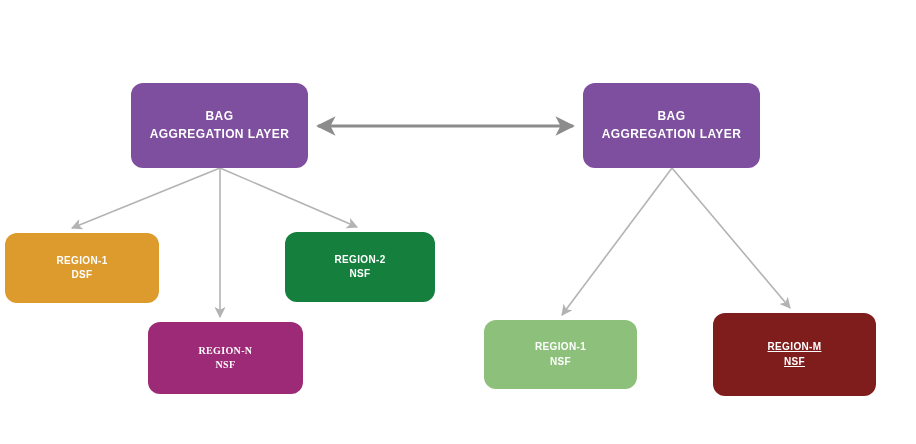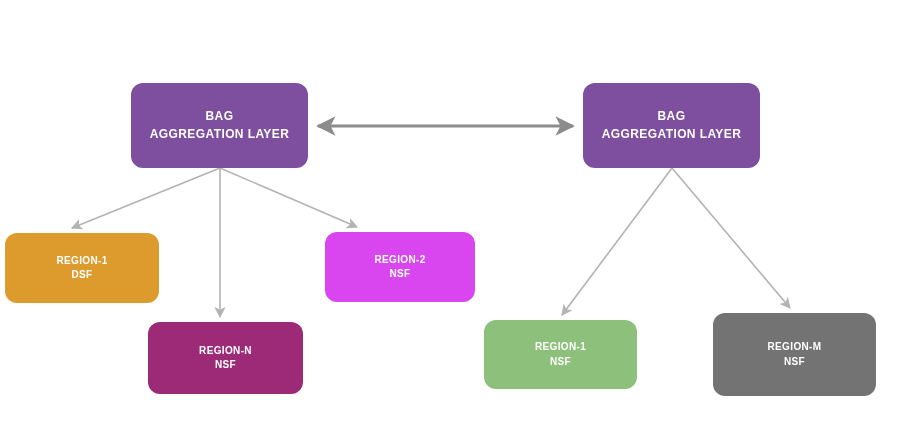--- a/index.html
+++ b/index.html
@@ -87,33 +87,33 @@
   <div class="node node-bag" style="left: 583px; top: 83px; width: 177px; height: 85px; background: rgb(125, 79, 158);">
     <span class="node-label">BAG
 AGGREGATION LAYER</span>
   </div>
 
   <div class="node" style="left: 5px; top: 233px; width: 154px; height: 70px; background: rgb(221, 155, 46);">
     <span class="node-label">REGION-1
 DSF</span>
   </div>
 
-  <div class="node" style="left: 285px; top: 232px; width: 150px; height: 70px; background: #d946ef; margin-left: 40px;">
+  <div class="node" style="left: 285px; top: 232px; width: 150px; height: 70px; background: #15803d;">
     <span class="node-label">REGION-2
 NSF</span>
   </div>
 
-  <div class="node" style="left: 148px; top: 322px; width: 155px; height: 72px; background: rgb(156, 42, 119);">
+  <div class="node" style="left: 148px; top: 322px; width: 155px; height: 72px; background: rgb(156, 42, 119); font-family: Liberation Serif, serif;">
     <span class="node-label">REGION-N
 NSF</span>
   </div>
 
   <div class="node" style="left: 484px; top: 320px; width: 153px; height: 69px; background: rgb(141, 192, 122);">
     <span class="node-label">REGION-1
 NSF</span>
   </div>
 
-  <div class="node" style="left: 713px; top: 313px; width: 163px; height: 83px; background: #737373;">
+  <div class="node" style="left: 713px; top: 313px; width: 163px; height: 83px; background: #7f1d1d; text-decoration: underline;">
     <span class="node-label">REGION-M
 NSF</span>
   </div>
 
 </div>
 
 </body></html>

